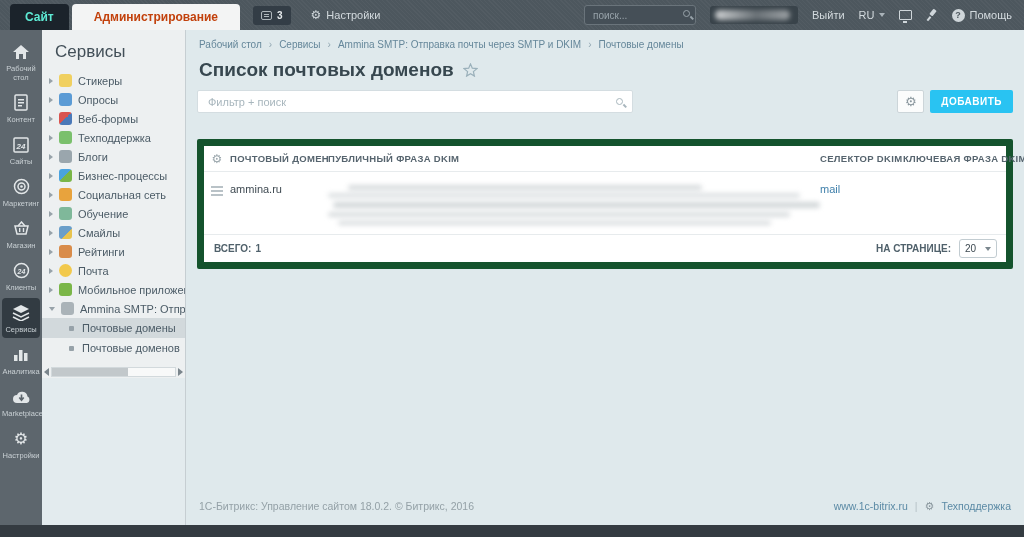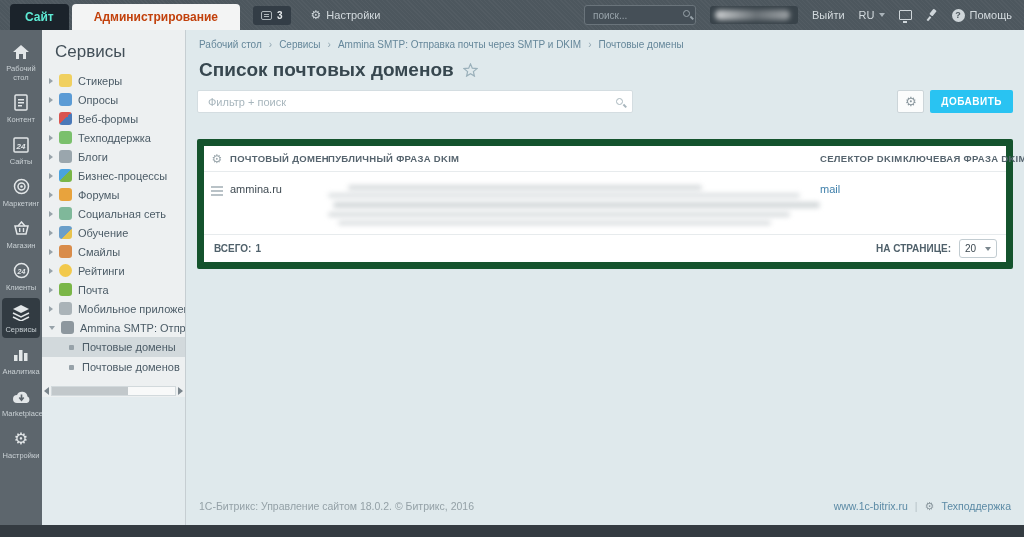--- a/index.html
+++ b/index.html
@@ -326,25 +326,20 @@
             <span>Блоги</span>
           </div>
         <div class="menu-item">
             <span class="mi-arrow"></span>
             <span class="mi-ico"></span>
             <span>Бизнес-процессы</span>
           </div>
         <div class="menu-item">
             <span class="mi-arrow"></span>
             <span class="mi-ico"></span>
-            <span>Форумы</span>
-          </div>
-        <div class="menu-item">
-            <span class="mi-arrow"></span>
-            <span class="mi-ico"></span>
             <span>Социальная сеть</span>
           </div>
         <div class="menu-item">
             <span class="mi-arrow"></span>
             <span class="mi-ico"></span>
             <span>Обучение</span>
           </div>
         <div class="menu-item">
             <span class="mi-arrow"></span>
             <span class="mi-ico"></span>

